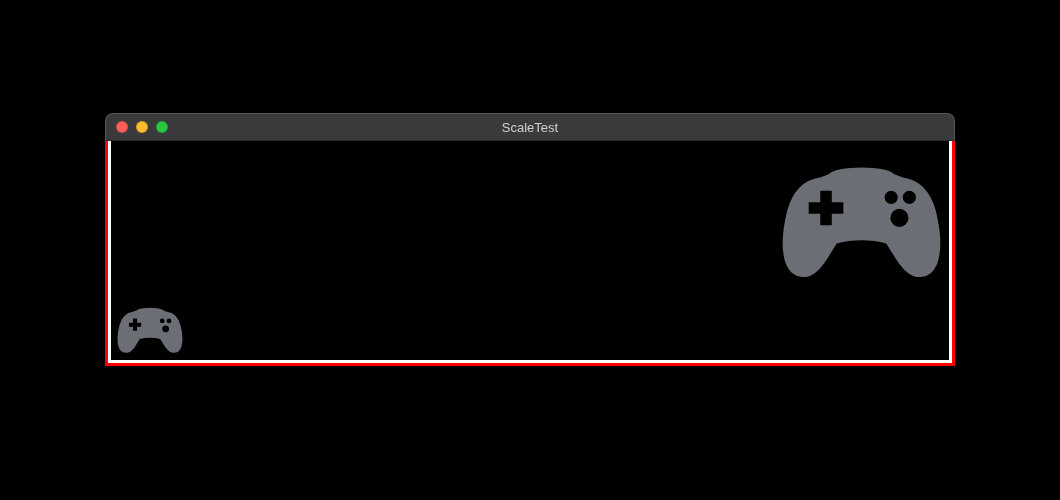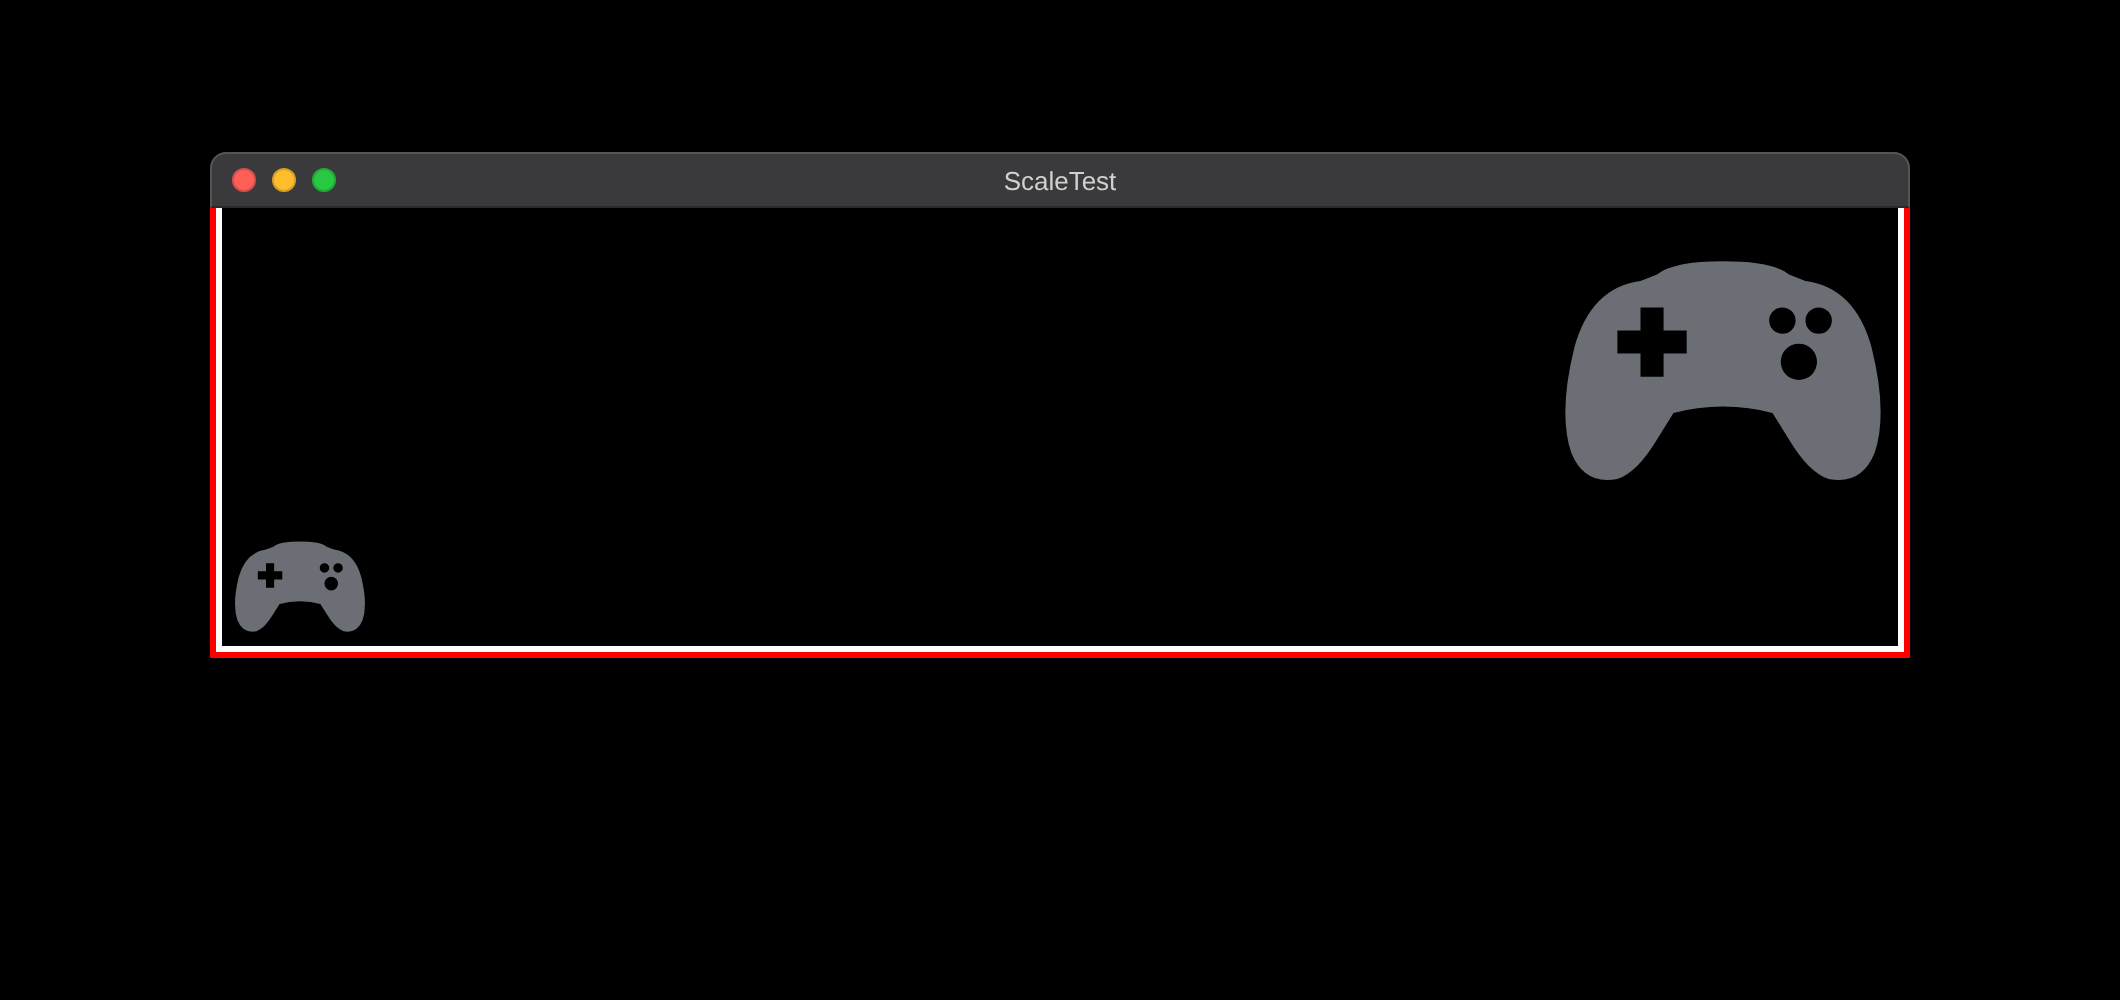--- a/index.html
+++ b/index.html
@@ -25,20 +25,21 @@
     }
     .titlebar {
       height: 28px;
       background: #3a3a3c;
       border-radius: 8px 8px 0 0;
       display: flex;
       align-items: center;
       position: relative;
       border: 1px solid #555;
       border-bottom: 1px solid #2a2a2a;
+      margin-top: 37px;
     }
     .traffic-lights {
       display: flex;
       gap: 8px;
       position: absolute;
       left: 10px;
       top: 50%;
       transform: translateY(-50%);
     }
     .traffic-light {

